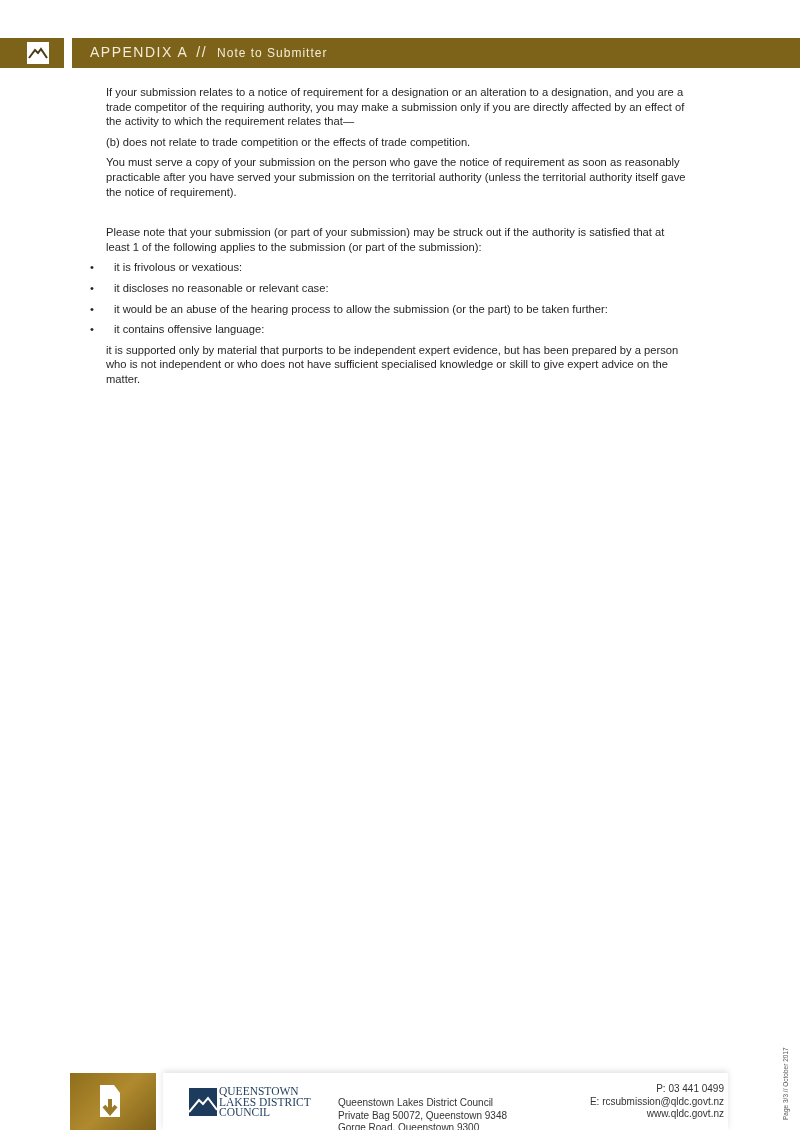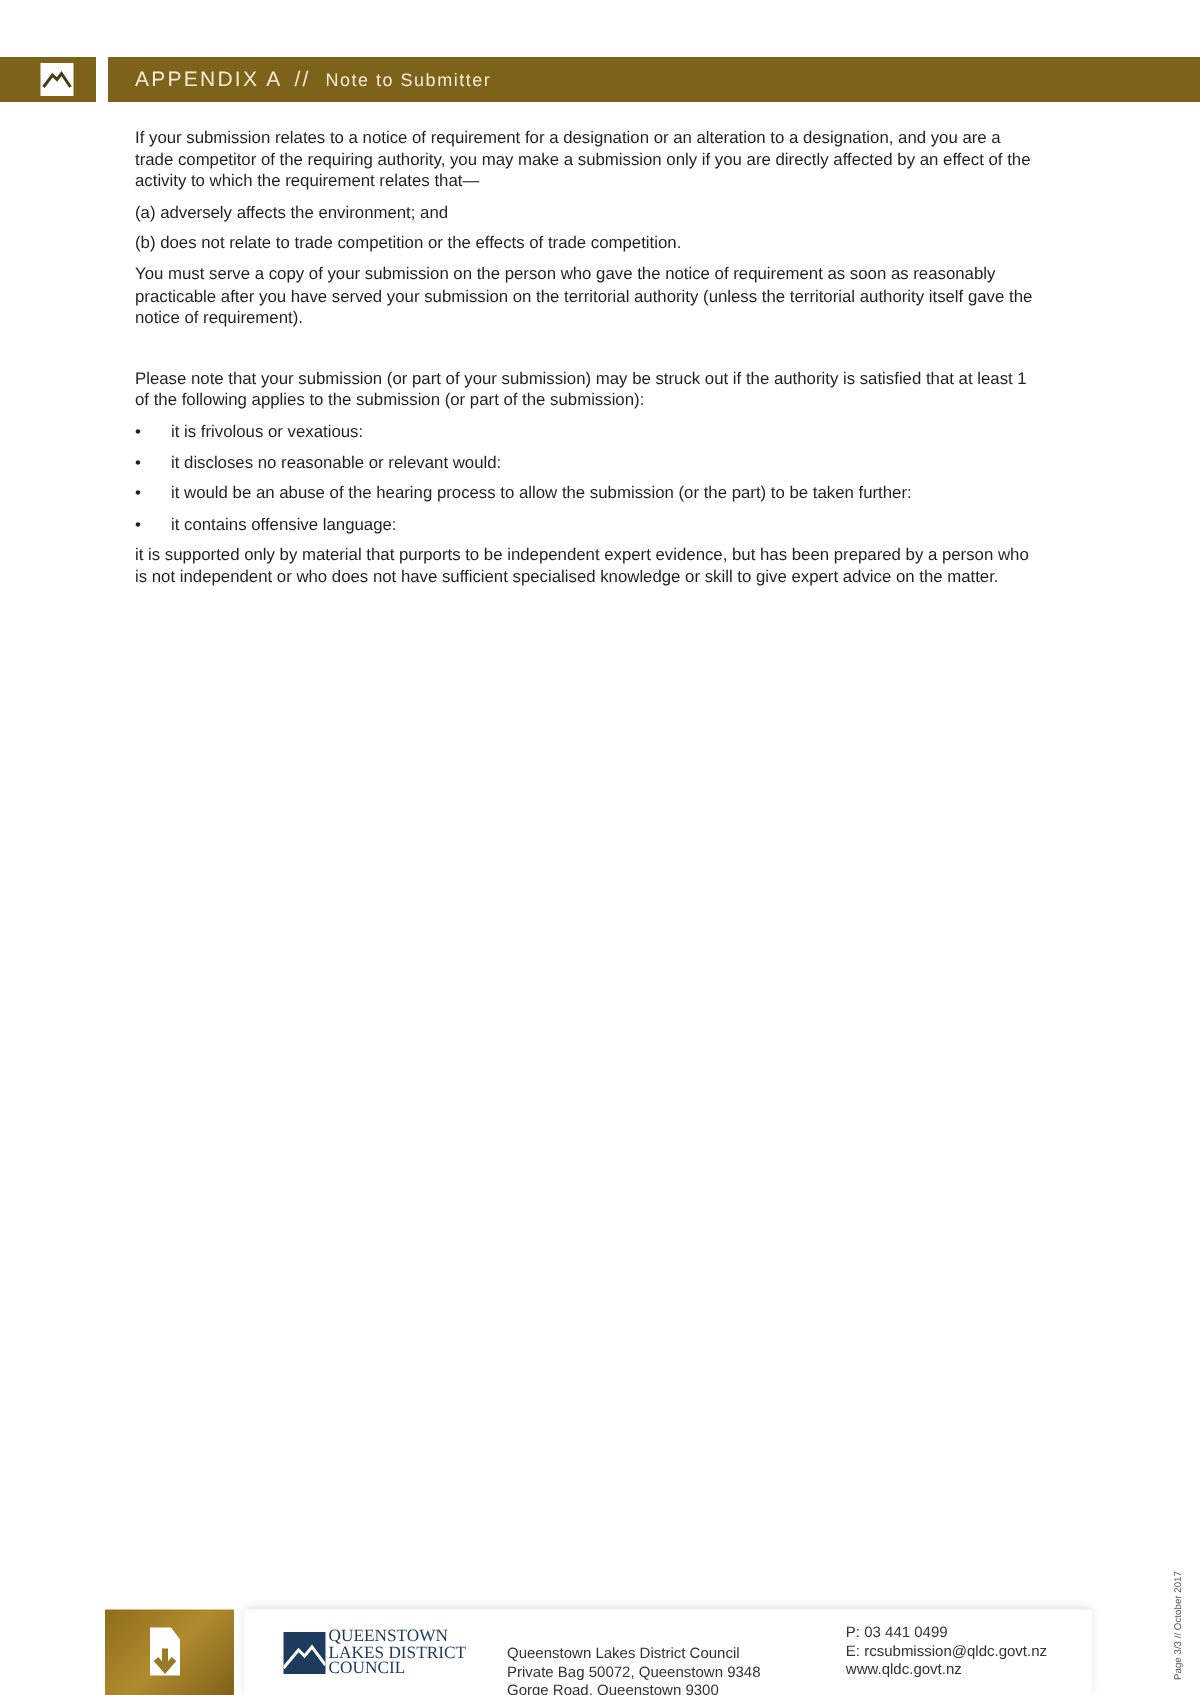--- a/index.html
+++ b/index.html
@@ -4,57 +4,56 @@
 <style>
   html,body{margin:0;padding:0;background:#fff;}
   body{width:800px;height:1130px;position:relative;overflow:hidden;font-family:"Liberation Sans",sans-serif;color:#231f20;}
   .header-left{position:absolute;left:0;top:38px;width:64px;height:30px;background:#7d6219;}
   .header-icon{position:absolute;left:27px;top:42px;width:22px;height:22px;background:#fff;}
   .header-bar{position:absolute;left:72px;top:38px;width:728px;height:30px;background:#7d6219;}
   .header-title{position:absolute;left:90px;top:44px;color:#f3ecd8;font-size:14px;letter-spacing:1.5px;white-space:nowrap;text-align:center;}
   .header-title .sep{margin:0 10px 0 8px;}
   .header-title .sub{font-size:12px;letter-spacing:1px;}
   .content{position:absolute;left:90px;top:85px;width:600px;font-size:11.2px;line-height:14.6px;}
-  .content p{margin:0 0 6px 0;}
+  .content p{margin:0 0 6px 16px;}
   .content .gap{height:20px;}
   .bullets{margin:0 0 6px 0;padding:0;list-style:none;}
   .bullets li{position:relative;padding-left:24px;margin-bottom:6px;}
   .bullets li .dot{position:absolute;left:0;top:0;}
   .footer-gold{position:absolute;left:70px;top:1073px;width:86px;height:57px;background:linear-gradient(135deg,#8f6e1c,#b08a2e 50%,#7e611a);}
   .footer-card{position:absolute;left:163px;top:1073px;width:565px;height:57px;background:#fff;box-shadow:0 -2px 6px rgba(0,0,0,0.12);}
   .logo{position:absolute;left:189px;top:1088px;width:28px;height:28px;background:#1d3b5c;}
   .logo-text{position:absolute;left:219px;top:1086px;font-family:"Liberation Serif",serif;font-size:11.5px;line-height:10.5px;color:#1d3b5c;}
   .addr{position:absolute;left:338px;top:1083px;font-size:10px;line-height:12.5px;color:#333;margin-top:14px;}
-  .contact{position:absolute;right:102px;top:1083px;font-size:10px;line-height:12.5px;color:#333;text-align:left;}
+  .contact{position:absolute;right:76px;top:1083px;font-size:10px;line-height:12.5px;color:#333;text-align:right;}
   .side-note{position:absolute;left:782px;top:1120px;transform-origin:left top;transform:rotate(-90deg);font-size:6.5px;color:#555;white-space:nowrap;}
 </style>
 </head>
 <body>
 
 <div class="header-left"></div>
 <div class="header-icon">
   <svg width="22" height="22" viewBox="0 0 22 22">
       <polyline points="2,16 8,8 11,11 14,7 20,16" fill="none" stroke="#4a3b12" stroke-width="2"></polyline>
     </svg>
 </div>
 <div class="header-bar"></div>
 <div class="header-title">
   <span>APPENDIX A</span><span class="sep">//</span><span class="sub">Note to Submitter</span>
 </div>
 
 <div class="content">
   <p>If your submission relates to a notice of requirement for a designation or an alteration to a designation, and you are a trade competitor of the requiring authority, you may make a submission only if you are directly affected by an effect of the activity to which the requirement relates that—</p>
-  <p>(a) adversely affects the environment; and</p>
   <p>(b) does not relate to trade competition or the effects of trade competition.</p>
   <p>You must serve a copy of your submission on the person who gave the notice of requirement as soon as reasonably practicable after you have served your submission on the territorial authority (unless the territorial authority itself gave the notice of requirement).</p>
   <div class="gap"></div>
   <p>Please note that your submission (or part of your submission) may be struck out if the authority is satisfied that at least 1 of the following applies to the submission (or part of the submission):</p>
   <ul class="bullets">
     <li><span class="dot">•</span><span>it is frivolous or vexatious:</span></li>
-    <li><span class="dot">•</span><span>it discloses no reasonable or relevant would:</span></li>
+    <li><span class="dot">•</span><span>it discloses no reasonable or relevant case:</span></li>
     <li><span class="dot">•</span><span>it would be an abuse of the hearing process to allow the submission (or the part) to be taken further:</span></li>
     <li><span class="dot">•</span><span>it contains offensive language:</span></li>
   </ul>
   <p>it is supported only by material that purports to be independent expert evidence, but has been prepared by a person who is not independent or who does not have sufficient specialised knowledge or skill to give expert advice on the matter.</p>
 </div>
 
 <div class="footer-gold">
   <svg width="86" height="57" viewBox="0 0 86 57">
     <path d="M30 12 H44 L50 20 V44 H30 Z" fill="#fff"></path>
     <path d="M40 26 V38 M34 33 L40 40 L46 33" stroke="#9a7a26" stroke-width="4" fill="none"></path>

